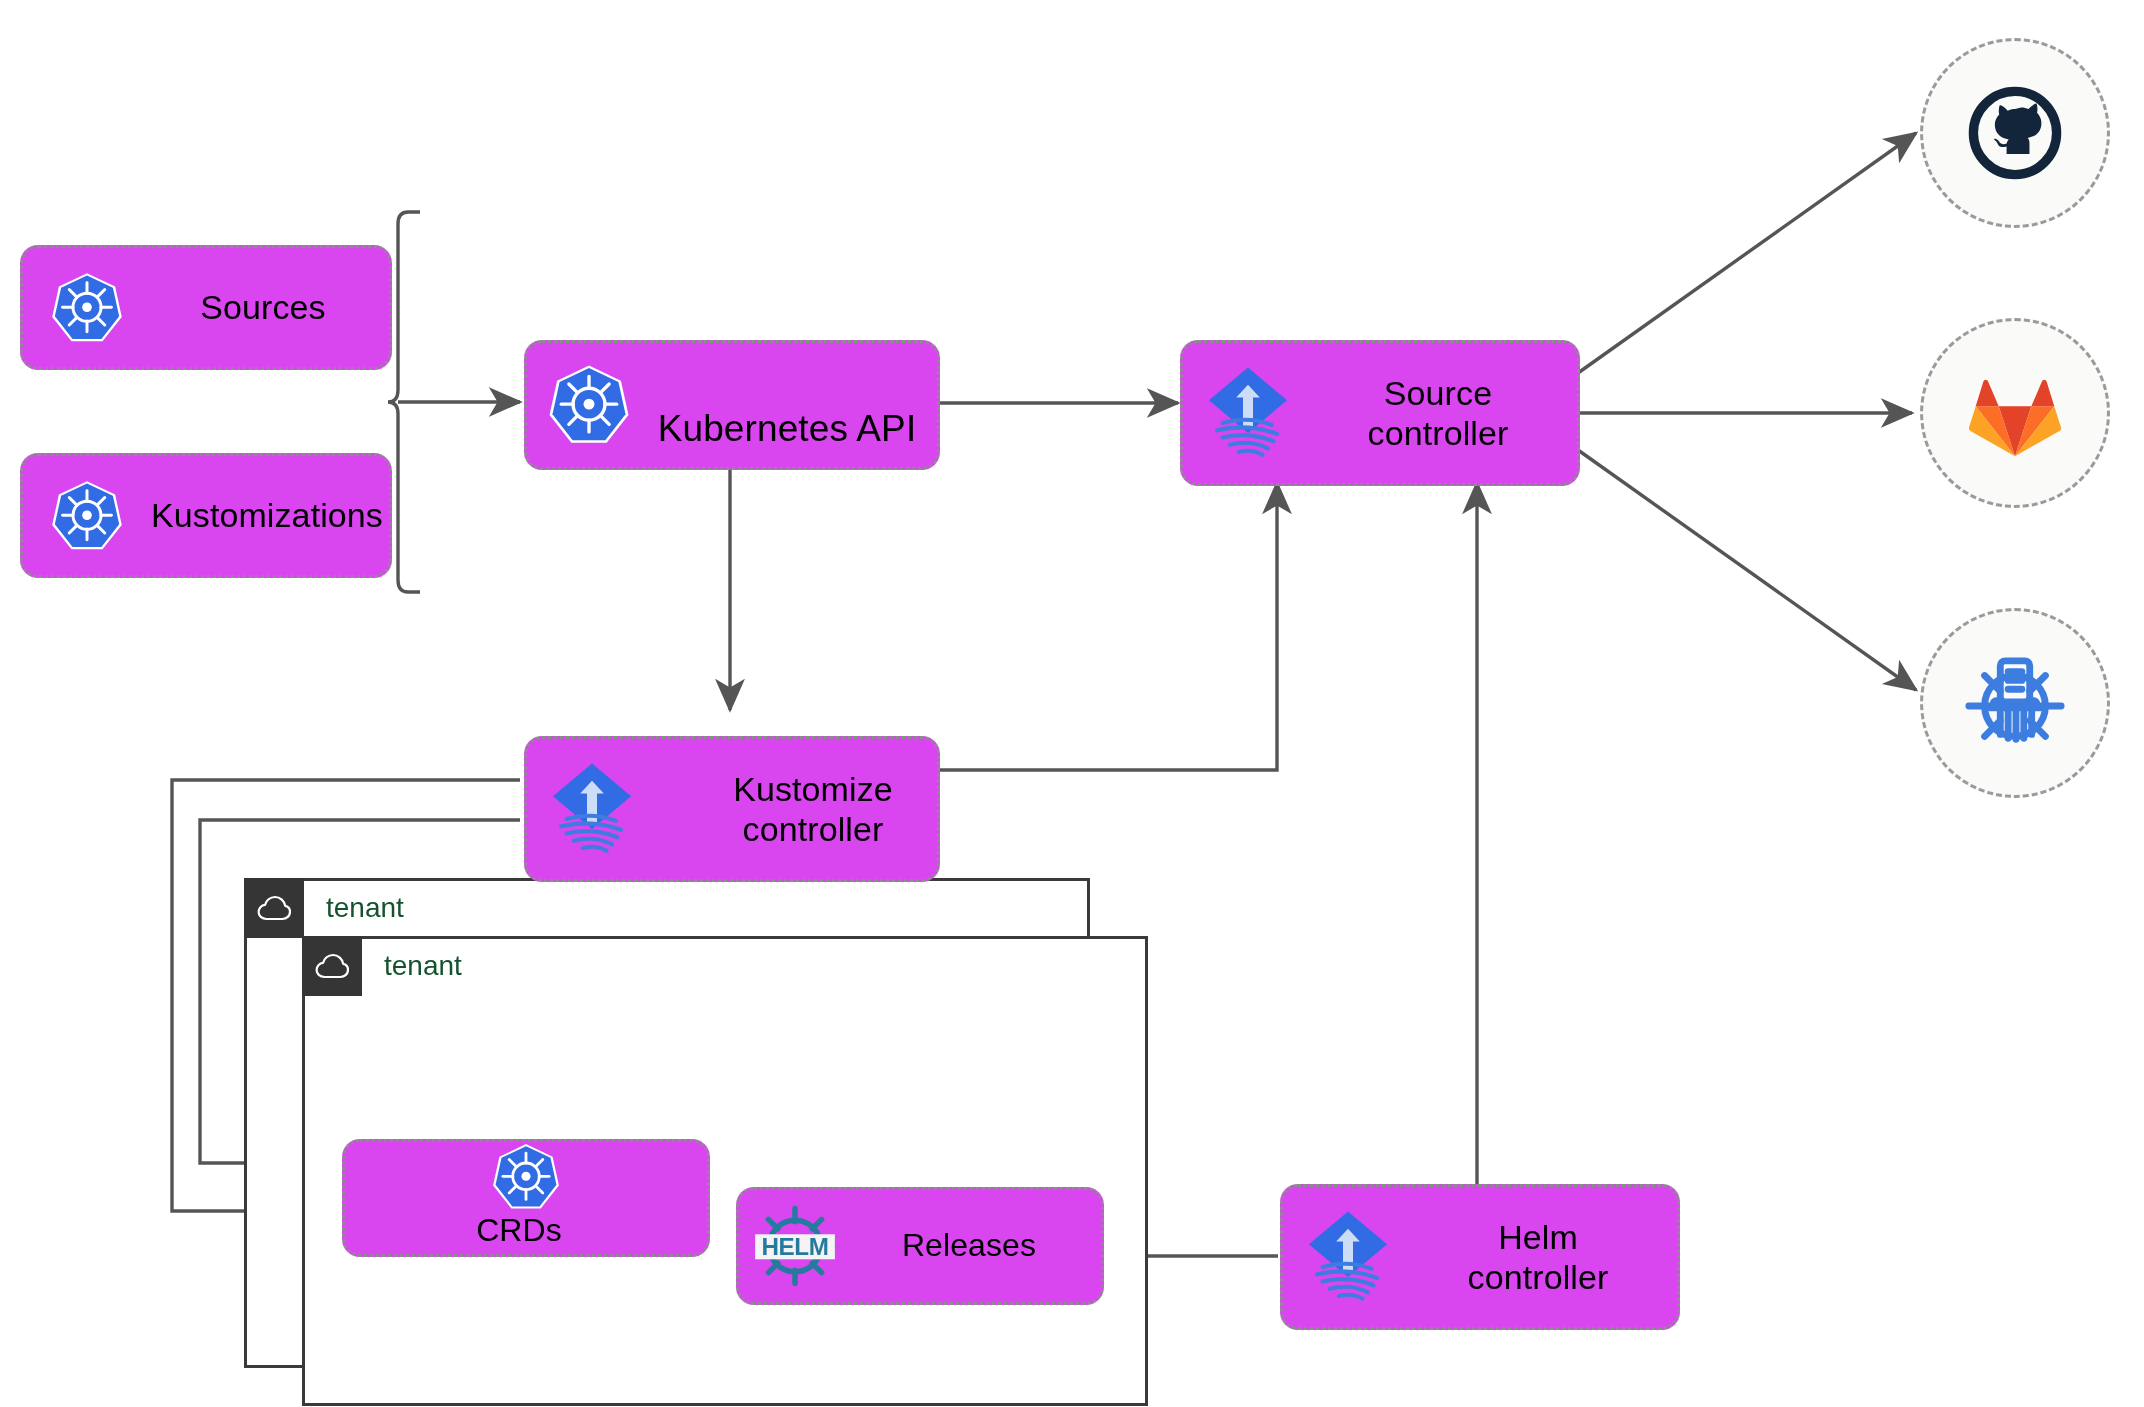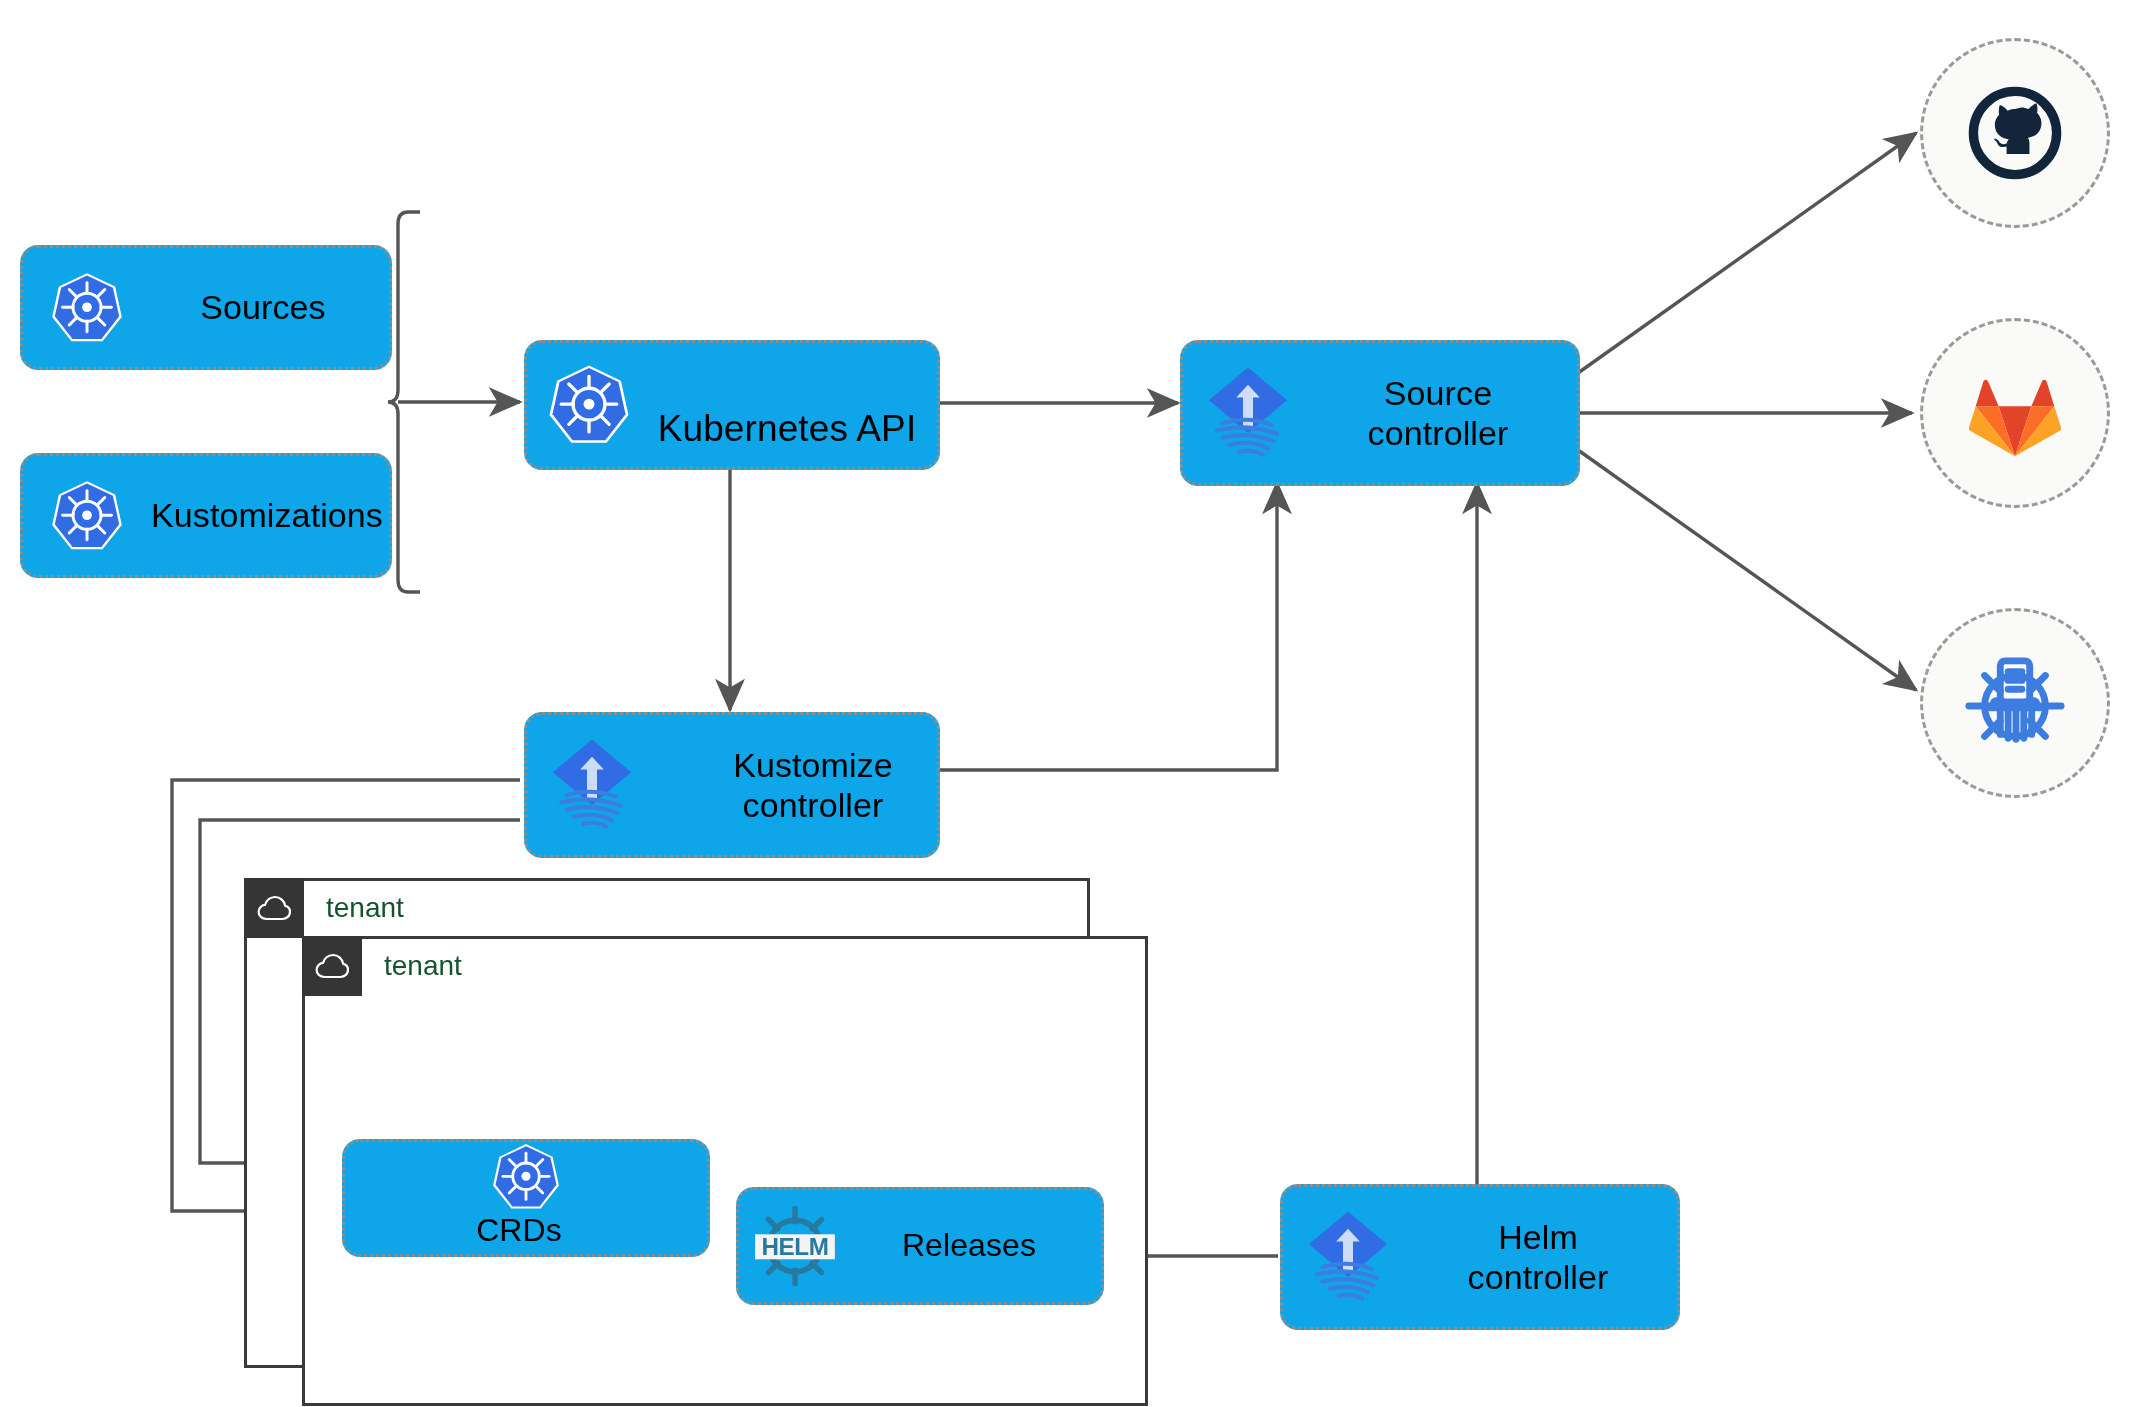--- a/index.html
+++ b/index.html
@@ -4,21 +4,21 @@
 <style>
   html,body{margin:0;padding:0;background:#ffffff;}
   body{font-family:"Liberation Sans","DejaVu Sans",sans-serif;}
   #canvas{position:relative;width:2144px;height:1407px;background:#fff;overflow:hidden;}
 
   svg.edges{position:absolute;left:0;top:0;width:2144px;height:1407px;pointer-events:none;}
 
   
   .node{
     position:absolute;
-    background:#0ea5e9;
+    background:#d946ef;
     border:3px dotted #8d8d8d;
     border-radius:18px;
     display:flex;align-items:center;
     box-sizing:border-box;
   }
   .node .ico{flex:0 0 auto;display:flex;align-items:center;justify-content:center;}
   .node .lbl{
     flex:1 1 auto;text-align:center;color:#000;
     font-size:34px;line-height:1.18;letter-spacing:.1px;
     padding-right:14px;
@@ -196,21 +196,21 @@
           <path d="M40 98 Q 54 94 66 101"></path>
         </g>
       </svg>
     </div>
     <div class="lbl">
       <div>Source</div>
       <div>controller</div>
     </div>
   </div>
 
-  <div class="node" style="left:524px;top:712px;width:416px;height:146px;gap:46px;">
+  <div class="node" style="left:524px;top:736px;width:416px;height:146px;gap:46px;">
     <div class="ico" style="width:130px;">
       <svg width="92" height="100" viewBox="0 0 100 110">
         <path d="M50 5 L93 41 L50 77 L7 41 Z" fill="#326ce5"></path>
         <path d="M50 24 L63 38 L55.5 38 L55.5 72 L44.5 72 L44.5 38 L37 38 Z" fill="#cddcf7"></path>
         <g stroke="#3d7de0" stroke-width="4.6" stroke-linecap="round" fill="none">
           <path d="M22 66 Q 50 58 76 68"></path>
           <path d="M16 74 Q 50 66 82 78"></path>
           <path d="M22 82 Q 50 75 78 86"></path>
           <path d="M30 90 Q 52 84 72 94"></path>
           <path d="M40 98 Q 54 94 66 101"></path>

